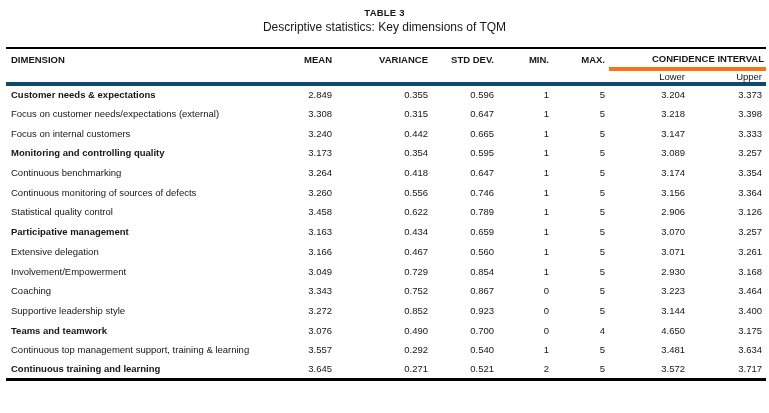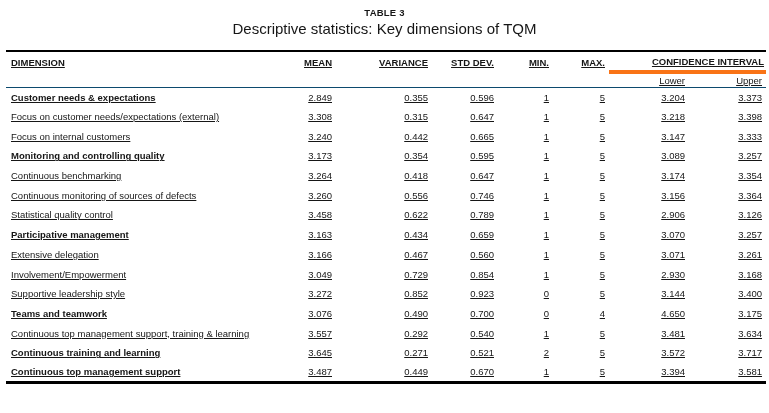--- a/index.html
+++ b/index.html
@@ -5,39 +5,38 @@
   * { margin: 0; padding: 0; box-sizing: border-box; }
   html, body {
     width: 769px; height: 413px;
     background: #ffffff;
     font-family: "Liberation Sans", sans-serif;
     color: #161616;
     overflow: hidden;
   }
   .title-block { text-align: center; padding-top: 7px; }
   .table-number { font-size: 9.5px; font-weight: bold; letter-spacing: 0.2px; }
-  .table-caption { font-size: 15px; margin-top: 2px; }
+  .table-caption { font-size: 12px; margin-top: 2px; }
 
   table.stats {
     margin: 13px 0 16px 6px;
     width: 760px;
     border-collapse: collapse;
     table-layout: fixed;
     border-top: 2px solid #000;
     border-bottom: 3px solid #000;
     font-size: 9.5px;
-    text-decoration: underline;
   }
   th, td { vertical-align: middle; white-space: nowrap; overflow: hidden; }
   th { font-weight: bold; }
   .num { text-align: right; padding-right: 4px; }
   .dim { text-align: left; padding-left: 5px; }
   tr.head-main th { height: 21px; }
   th.ci-head { border-bottom: 4px solid #f97316; padding-right: 2px; }
-  tr.head-sub th { height: 15px; border-bottom: 1px solid #0c4a6e; font-weight: normal; }
+  tr.head-sub th { height: 15px; border-bottom: 4px solid #0c4a6e; font-weight: normal; }
   tbody td { height: 19.7px; }
   tbody td.bold { font-weight: bold; }
 </style>
 </head>
 <body>
 
 <div class="title-block">
   <div class="table-number">TABLE 3</div>
   <div class="table-caption">Descriptive statistics: Key dimensions of TQM</div>
 </div>
@@ -164,20 +163,30 @@
         <td class="dim">Involvement/Empowerment</td>
         <td class="num">3.049</td>
         <td class="num">0.729</td>
         <td class="num">0.854</td>
         <td class="num">1</td>
         <td class="num">5</td>
         <td class="num">2.930</td>
         <td class="num">3.168</td>
       </tr>
       <tr>
+        <td class="dim">Coaching</td>
+        <td class="num">3.343</td>
+        <td class="num">0.752</td>
+        <td class="num">0.867</td>
+        <td class="num">0</td>
+        <td class="num">5</td>
+        <td class="num">3.223</td>
+        <td class="num">3.464</td>
+      </tr>
+      <tr>
         <td class="dim">Supportive leadership style</td>
         <td class="num">3.272</td>
         <td class="num">0.852</td>
         <td class="num">0.923</td>
         <td class="num">0</td>
         <td class="num">5</td>
         <td class="num">3.144</td>
         <td class="num">3.400</td>
       </tr>
       <tr>
@@ -203,24 +212,14 @@
       <tr>
         <td class="dim bold">Continuous training and learning</td>
         <td class="num">3.645</td>
         <td class="num">0.271</td>
         <td class="num">0.521</td>
         <td class="num">2</td>
         <td class="num">5</td>
         <td class="num">3.572</td>
         <td class="num">3.717</td>
       </tr>
-      <tr>
-        <td class="dim bold">Continuous top management support</td>
-        <td class="num">3.487</td>
-        <td class="num">0.449</td>
-        <td class="num">0.670</td>
-        <td class="num">1</td>
-        <td class="num">5</td>
-        <td class="num">3.394</td>
-        <td class="num">3.581</td>
-      </tr>
     </tbody>
 </table>
 
 </body></html>

